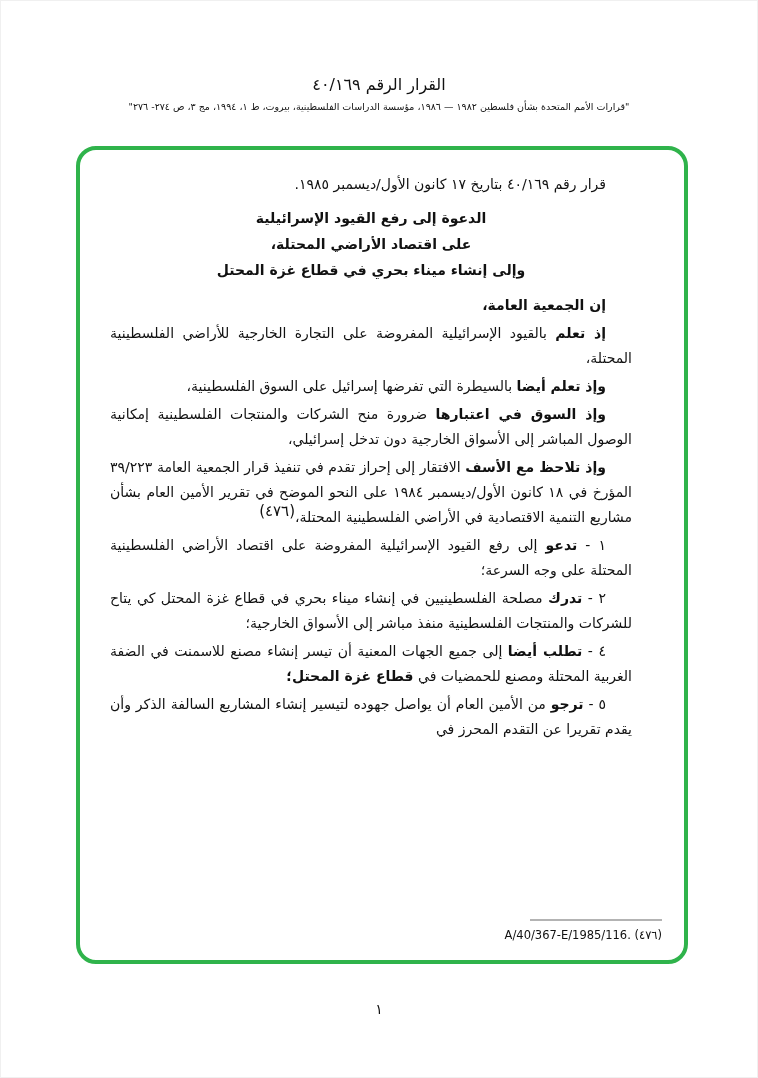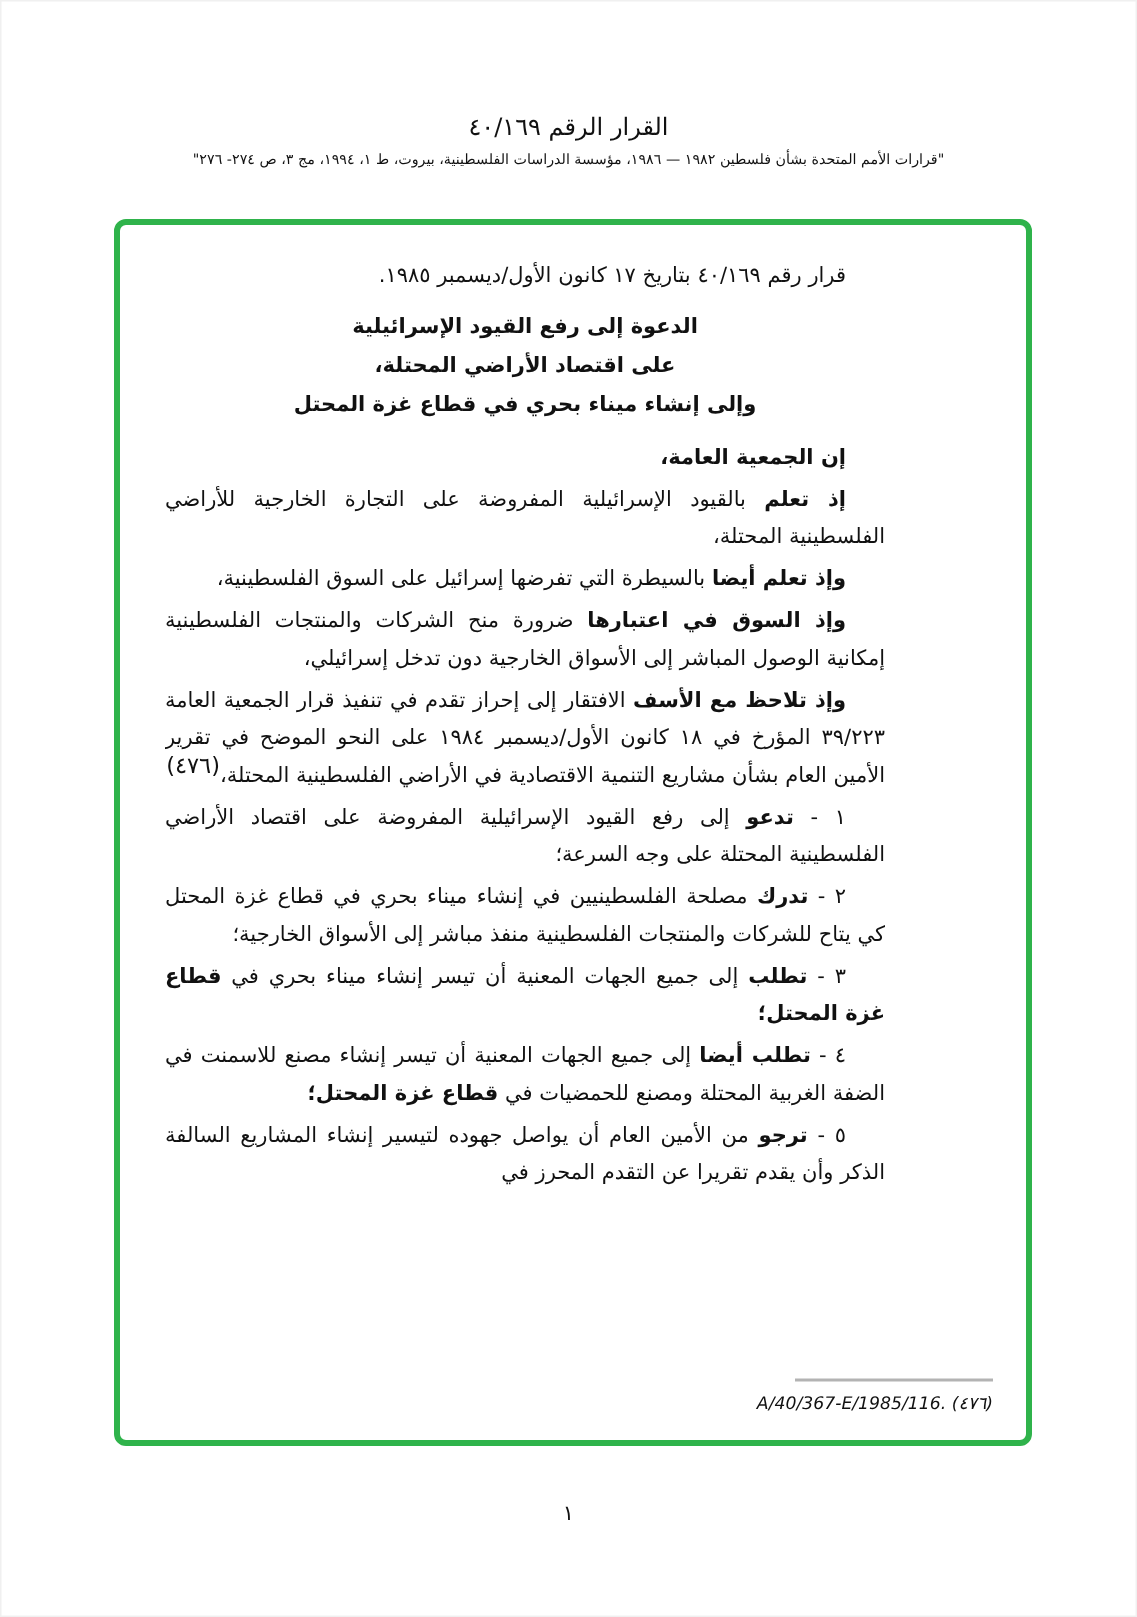--- a/index.html
+++ b/index.html
@@ -21,22 +21,22 @@
   }
   .doc-title { font-size:16px; font-weight:400; letter-spacing:0; }
   .source-line { font-size:9.5px; margin-top:7px; color:#111; white-space:nowrap; }
 
   
   .green-box {
     position:absolute; left:75px; top:145px;
     width:612px; height:818px;
     box-sizing:border-box;
     border:4px solid #2fb34b;
-    border-radius:8px;
-    padding:22px 94px 14px 30px;
+    border-radius:20px;
+    padding:22px 52px 14px 30px;
     direction:rtl;
     background:#fff;
   }
   .doc-body {
     font-size:14px;
     line-height:25px;
     text-align:justify;
     max-height:706px;
     overflow:hidden;
   }
@@ -52,21 +52,21 @@
   
   .footnote-wrap {
     position:absolute; right:22px; bottom:18px;
     direction:ltr; text-align:right;
   }
   .footnote-rule {
     width:132px; height:2px;
     background:#b3b3b3;
     margin:0 0 7px auto;
   }
-  .footnote-text { font-size:11.5px; color:#111;font-style:italic; }
+  .footnote-text { font-size:11.5px; color:#111; }
 
   
   .page-number {
     position:absolute; bottom:60px; left:0; right:0;
     text-align:center; font-size:14px; direction:rtl;
   }
 </style>
 </head>
 <body>
 
@@ -83,21 +83,20 @@
         <p class="para center"><span class="bold">الدعوة إلى رفع القيود الإسرائيلية</span></p>
         <p class="para center"><span class="bold">على اقتصاد الأراضي المحتلة،</span></p>
         <p class="para center"><span class="bold">وإلى إنشاء ميناء بحري في قطاع غزة المحتل</span></p>
         <p class="para justify indent"><span class="bold">إن الجمعية العامة،</span></p>
         <p class="para justify indent"><span class="bold">إذ تعلم</span><span> بالقيود الإسرائيلية المفروضة على التجارة الخارجية للأراضي الفلسطينية المحتلة،</span></p>
         <p class="para justify indent"><span class="bold">وإذ تعلم أيضا</span><span> بالسيطرة التي تفرضها إسرائيل على السوق الفلسطينية،</span></p>
         <p class="para justify indent"><span class="bold">وإذ السوق في اعتبارها</span><span> ضرورة منح الشركات والمنتجات الفلسطينية إمكانية الوصول المباشر إلى الأسواق الخارجية دون تدخل إسرائيلي،</span></p>
         <p class="para justify indent"><span class="bold">وإذ تلاحظ مع الأسف</span><span> الافتقار إلى إحراز تقدم في تنفيذ قرار الجمعية العامة ٣٩/٢٢٣ المؤرخ في ١٨ كانون الأول/ديسمبر ١٩٨٤ على النحو الموضح في تقرير الأمين العام بشأن مشاريع التنمية الاقتصادية في الأراضي الفلسطينية المحتلة،</span><sup class="fn-marker">(٤٧٦)</sup></p>
         <p class="para justify indent"><span>١ - </span><span class="bold">تدعو</span><span> إلى رفع القيود الإسرائيلية المفروضة على اقتصاد الأراضي الفلسطينية المحتلة على وجه السرعة؛</span></p>
         <p class="para justify indent"><span>٢ - </span><span class="bold">تدرك</span><span> مصلحة الفلسطينيين في إنشاء ميناء بحري في قطاع غزة المحتل كي يتاح للشركات والمنتجات الفلسطينية منفذ مباشر إلى الأسواق الخارجية؛</span></p>
-        <p class="para justify indent"><span>٣ - </span><span class="bold">تطلب</span><span> إلى جميع الجهات المعنية أن تيسر إنشاء ميناء بحري في </span><span class="bold">قطاع غزة المحتل؛</span></p>
         <p class="para justify indent"><span>٤ - </span><span class="bold">تطلب أيضا</span><span> إلى جميع الجهات المعنية أن تيسر إنشاء مصنع للاسمنت في الضفة الغربية المحتلة ومصنع للحمضيات في </span><span class="bold">قطاع غزة المحتل؛</span></p>
         <p class="para justify indent"><span>٥ - </span><span class="bold">ترجو</span><span> من الأمين العام أن يواصل جهوده لتيسير إنشاء المشاريع السالفة الذكر وأن يقدم تقريرا عن التقدم المحرز في</span></p>
       </div>
 
     <div class="footnote-wrap">
       <div class="footnote-rule" style="background: rgb(179, 179, 179);"></div>
       <div class="footnote-text">A/40/367-E/1985/116. (٤٧٦)</div>
     </div>
   </div>
 

